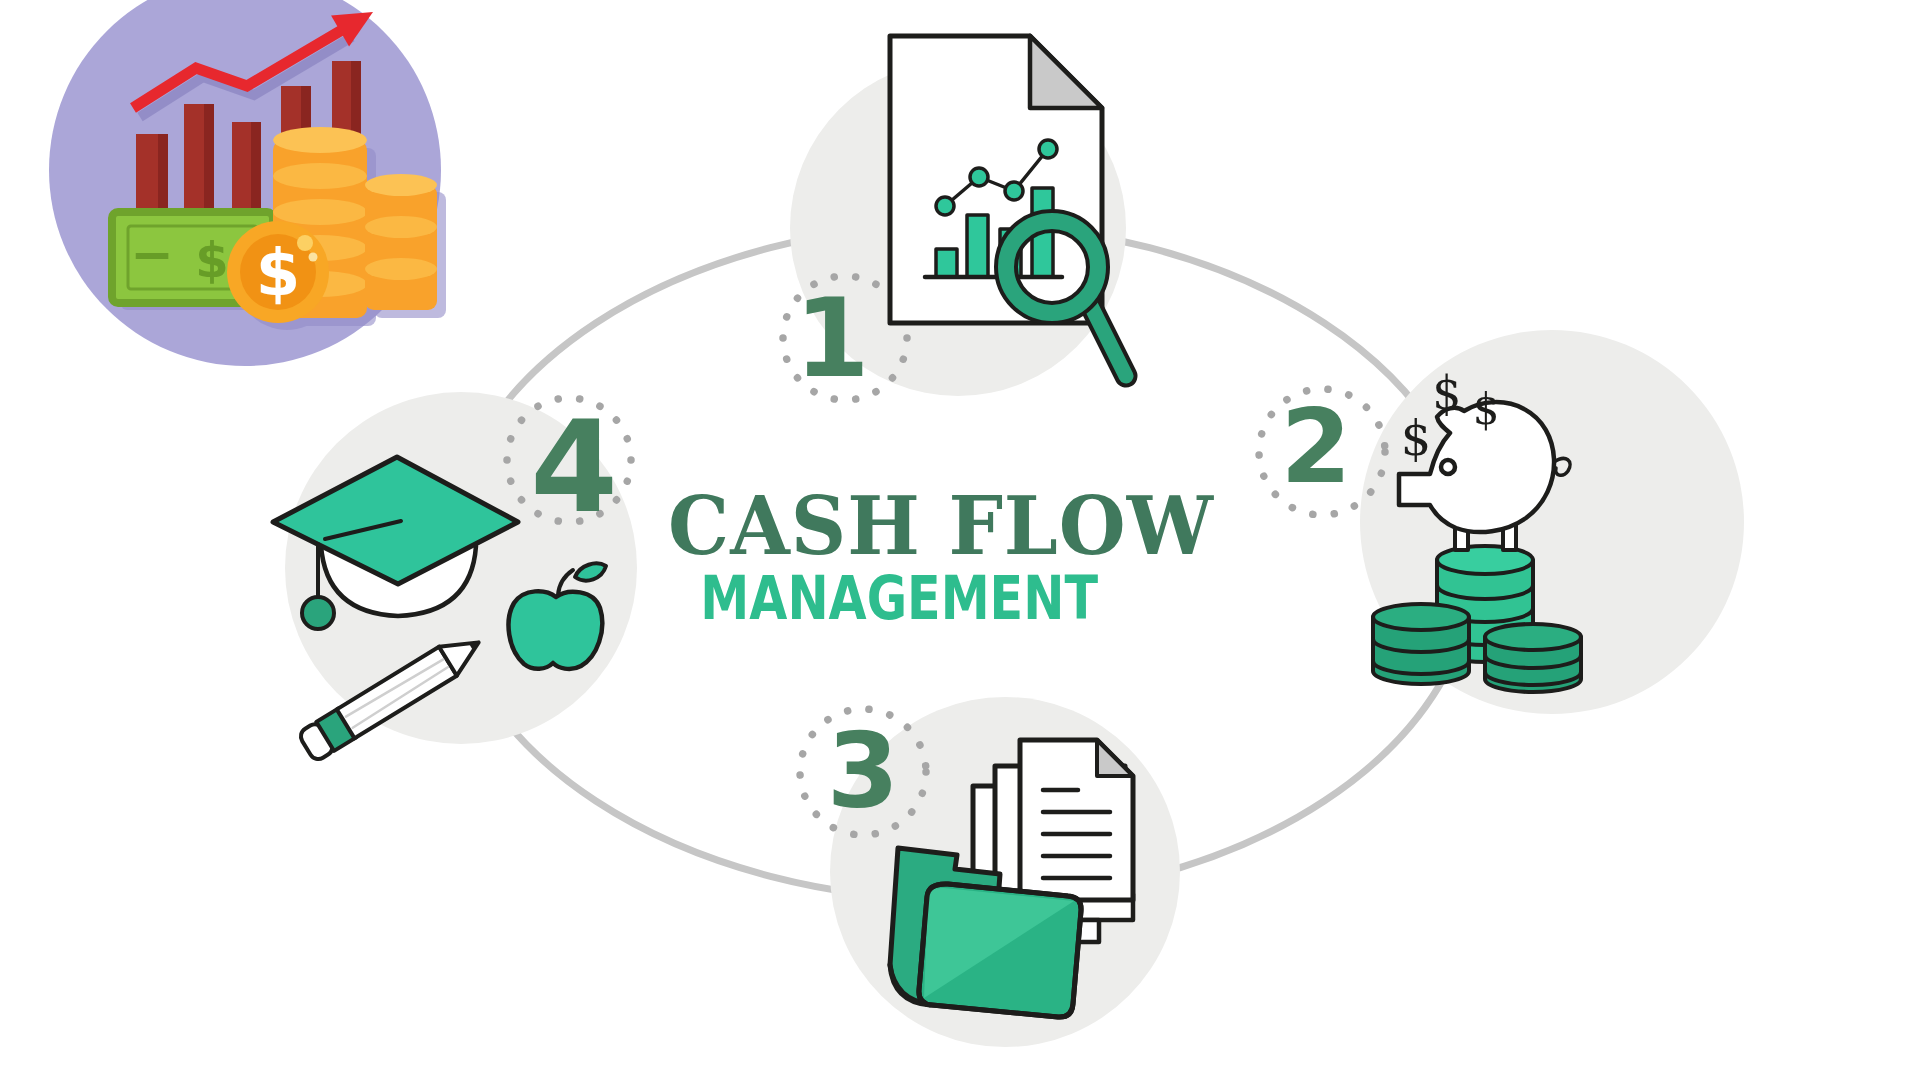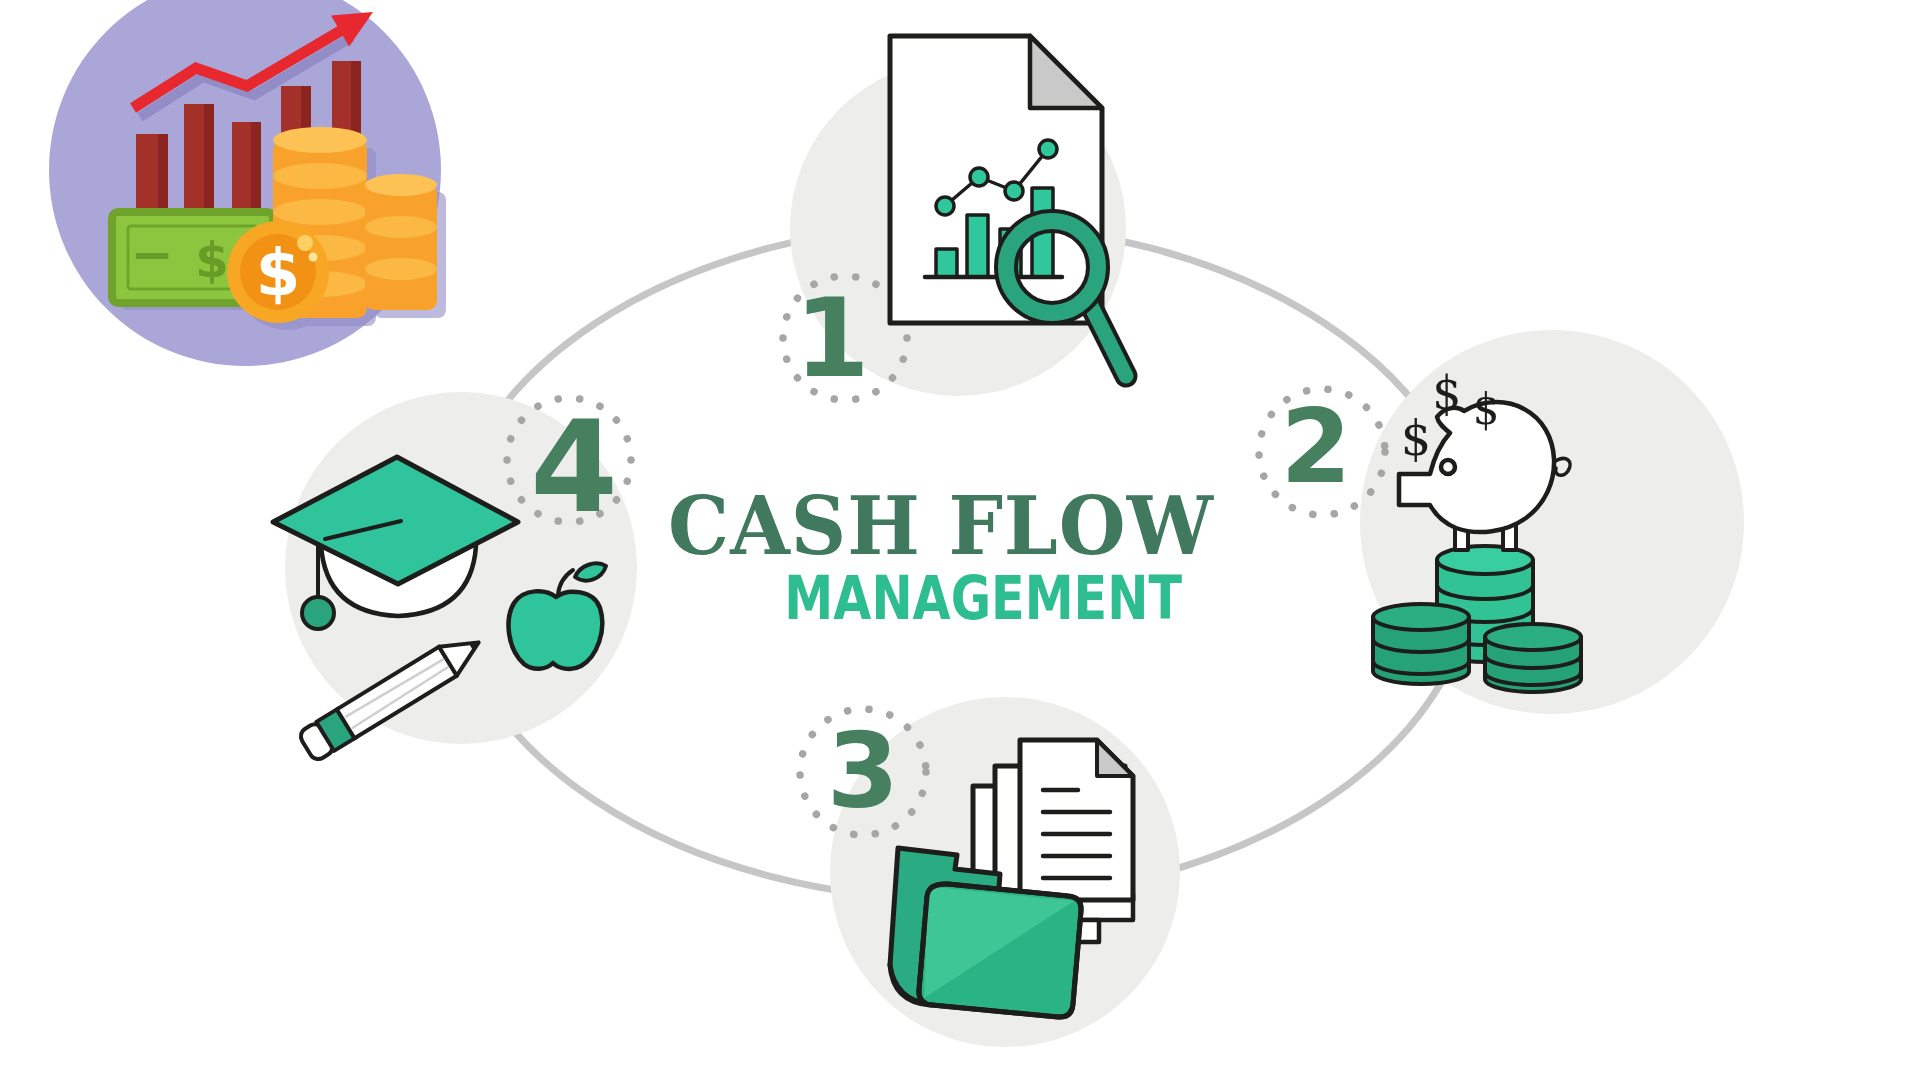--- a/index.html
+++ b/index.html
@@ -6,21 +6,21 @@
   #canvas{position:relative;width:1920px;height:1080px;background:#ffffff;overflow:hidden;
           font-family:"DejaVu Sans", sans-serif;}
   #scene{position:absolute;left:0;top:0;}
   .num{position:absolute;color:#47805F;font-weight:800;line-height:1;
        transform:translate(-50%,-50%);font-family:"DejaVu Sans",sans-serif;}
   #num1{left:832px;top:339px;font-size:108px;}
   #num2{left:1316px;top:447px;font-size:102px;}
   #num3{left:863px;top:771px;font-size:104px;}
   #num4{left:574px;top:468px;font-size:126px;}
   .title-wrap{position:absolute;left:941px;top:557px;transform:translate(-50%,-50%);
-              text-align:right;white-space:nowrap;}
+              text-align:left;white-space:nowrap;}
   #title-line1{color:#40795D;font-family:"DejaVu Serif",serif;font-weight:900;
                font-size:80px;letter-spacing:1px;line-height:1;display:inline-block;
                transform:scaleX(0.96);}
   #title-line2{color:#2EBD8E;font-family:"DejaVu Sans",sans-serif;font-weight:800;
                font-size:60px;letter-spacing:0px;line-height:1;display:inline-block;
                transform:scaleX(0.82);margin-top:2px;}
 </style>
 </head>
 <body>
 

